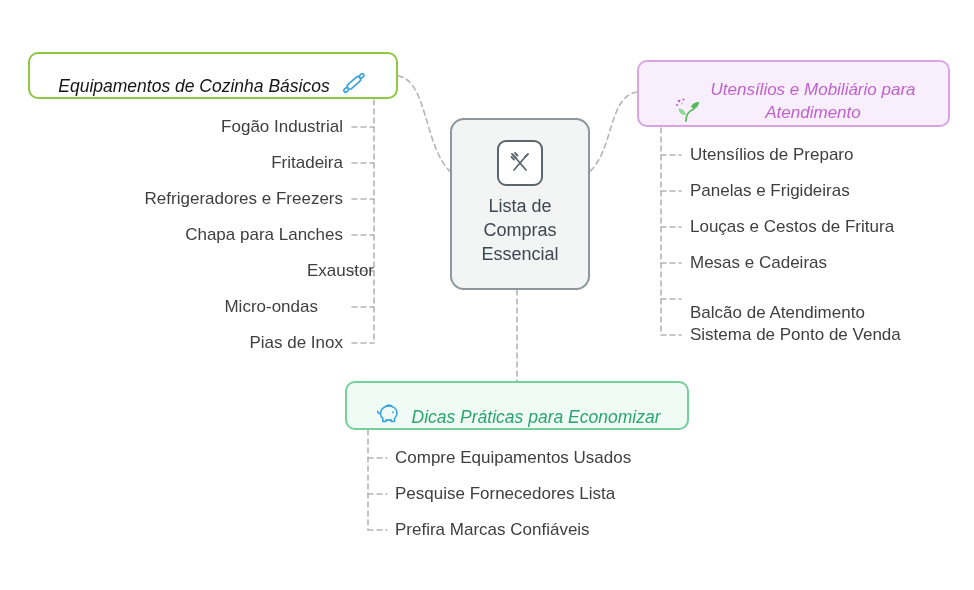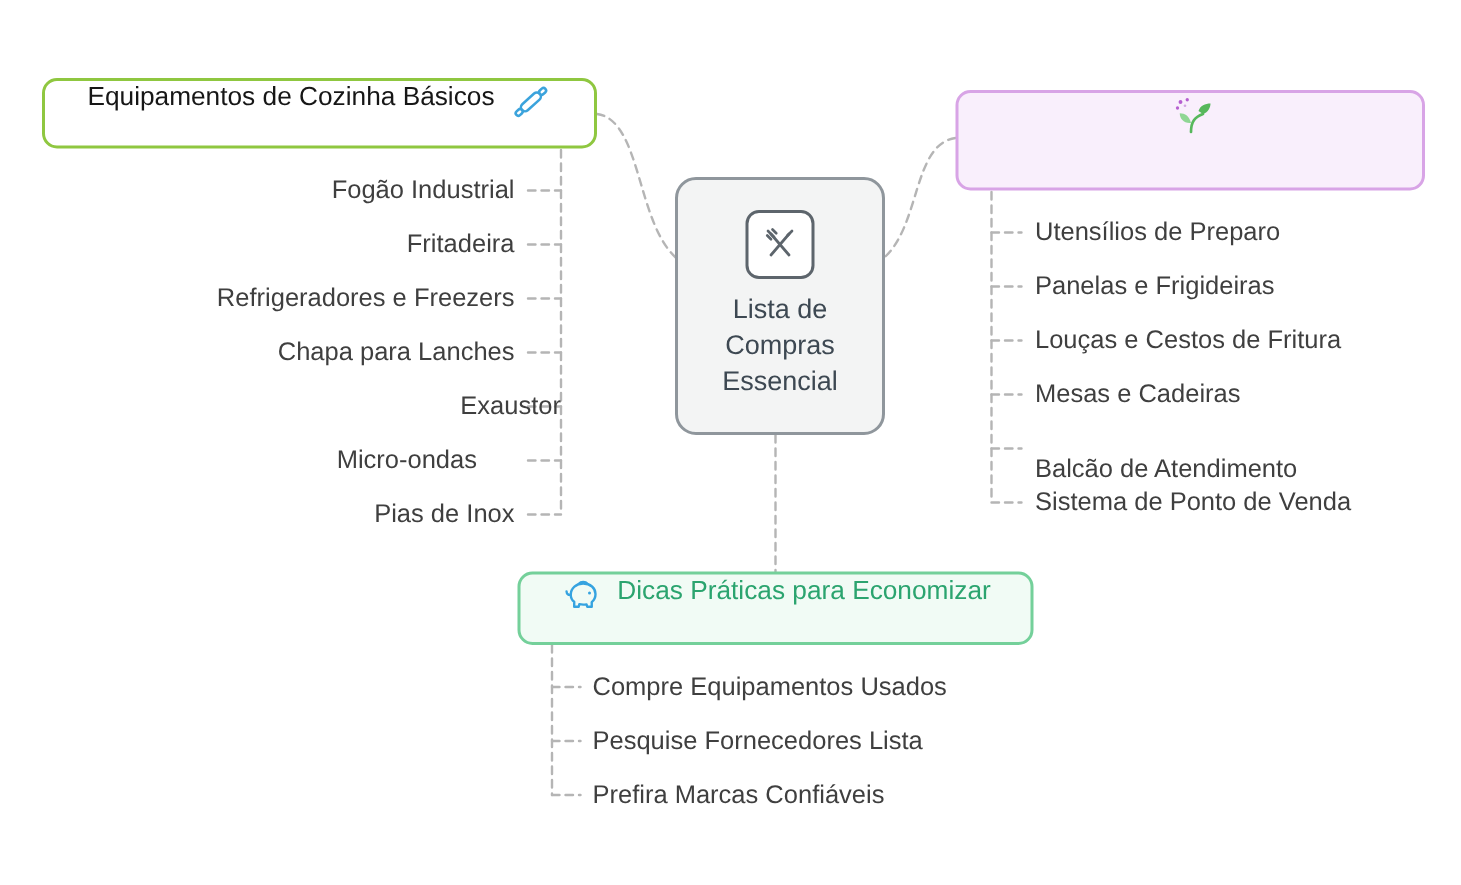--- a/index.html
+++ b/index.html
@@ -18,25 +18,26 @@
     fill:none;
     stroke:#b5b5b5;
     stroke-width:1.6;
     stroke-dasharray:5 4;
     stroke-linecap:round;
   }
   .box {
     position:absolute;
     box-sizing:border-box;
     display:flex;
-    align-items:flex-start;
+    align-items:flex-end;
     justify-content:center;
     border-radius:10px;
     border:2px solid;
     cursor:pointer;
+    font-style:italic;
   }
   #left-branch-box {
     left:28px; top:52px; width:370px; height:47px;
     background:#ffffff;
     border-color:#8fc740;
     gap:10px;
   }
   #left-branch-box .box-label {
     font-size:17.5px; color:#161616; font-weight:500; white-space:nowrap;
   }
@@ -146,20 +147,24 @@
     <svg width="30" height="30" viewBox="0 0 30 30">
       <circle cx="8" cy="6" r="1.3" fill="#b65fd0"></circle>
       <circle cx="12.5" cy="4.5" r="1.1" fill="#b65fd0"></circle>
       <circle cx="6" cy="10" r="1.1" fill="#b65fd0"></circle>
       <circle cx="11" cy="8.5" r="0.9" fill="#d3a4e4"></circle>
       <path d="M15 26 c0 -7 2.5 -10 8 -12" stroke="#57b85c" stroke-width="1.8" fill="none" stroke-linecap="round"></path>
       <path d="M23 14 c3.5 -1 5 -4.5 5 -7 c-3.5 0 -7 1.5 -8 5 z" fill="#57b85c"></path>
       <path d="M15 20 c-1 -4.5 -4 -6.5 -7.5 -6.5 c0 3.5 2.5 6.5 6.5 6.5 z" fill="#8fd694"></path>
     </svg>
   </span>
+  <span class="box-label">
+    <div>Utensílios e Mobiliário para</div>
+    <div>Atendimento</div>
+  </span>
 </div>
 
 <div class="box" id="bottom-branch-box">
   <span style="display:flex;">
     <svg width="28" height="28" viewBox="0 0 28 28">
       <g stroke="#36a3e0" stroke-width="1.6" fill="none" stroke-linecap="round" stroke-linejoin="round">
         <path d="M6.5 13.5 c0 -4.5 3.8 -7.5 8.3 -7.5 c4.7 0 8.2 3 8.2 7 c0 2.4 -1 4.2 -2.5 5.4 l0 3.1 l-3 0 l-0.5 -1.6 c-0.7 0.15 -1.4 0.2 -2.2 0.2 c-0.9 0 -1.8 -0.1 -2.6 -0.3 l-0.4 1.7 l-3 0 l0 -3.3 c-1.4 -1 -2.3 -2.6 -2.3 -4.7 z"></path>
         <path d="M6.5 13.5 c-1.6 0.3 -2.7 -0.5 -2.8 -2.2"></path>
         <path d="M12 6.2 c1.2 -1.6 4.4 -1.6 5.6 0"></path>
       </g>

